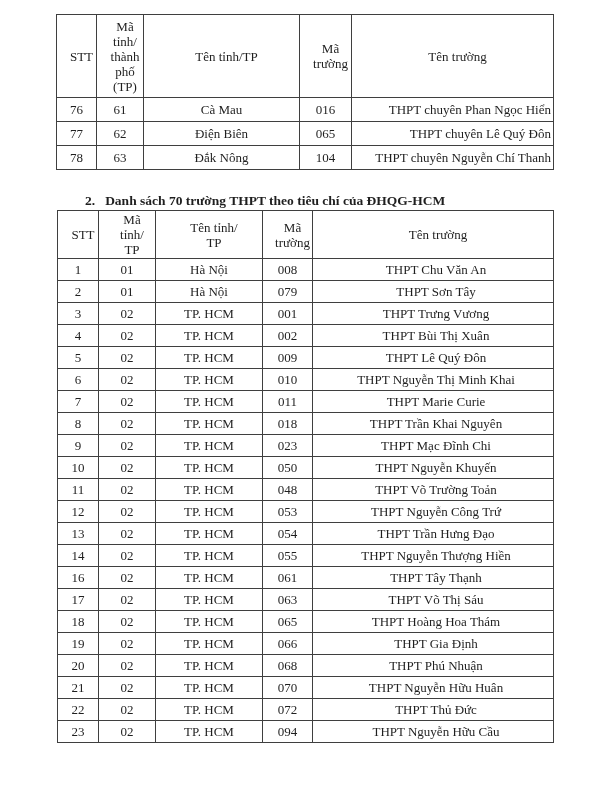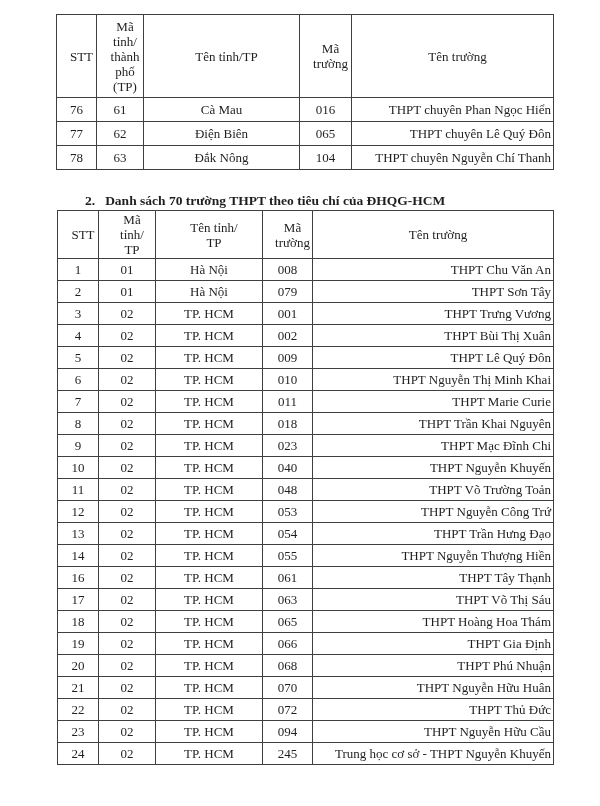--- a/index.html
+++ b/index.html
@@ -46,21 +46,21 @@
     display: flex;
     gap: 10px;
     line-height: 14px;
     white-space: nowrap;
   }
 
   
   #table2 { left: 57px; top: 210px; width: 496px; }
   #table2 thead tr { height: 33px; }
   #table2 tbody tr { height: 22px; }
-  #table2 .col4 { text-align: right; padding-left: 8px; line-height: 16px; }
+  #table2 .col4 { text-align: center; padding-left: 8px; line-height: 16px; }
 </style>
 </head>
 <body>
 
 <table id="table1">
   <colgroup>
     <col style="width:40px">
       <col style="width:47px">
       <col style="width:156px">
       <col style="width:52px">
@@ -191,21 +191,21 @@
         <td class="col0">9</td>
         <td class="col1">02</td>
         <td class="col2">TP. HCM</td>
         <td class="col3">023</td>
         <td class="col4">THPT Mạc Đĩnh Chi</td>
       </tr>
       <tr>
         <td class="col0">10</td>
         <td class="col1">02</td>
         <td class="col2">TP. HCM</td>
-        <td class="col3">040</td>
+        <td class="col3">050</td>
         <td class="col4">THPT Nguyễn Khuyến</td>
       </tr>
       <tr>
         <td class="col0">11</td>
         <td class="col1">02</td>
         <td class="col2">TP. HCM</td>
         <td class="col3">048</td>
         <td class="col4">THPT Võ Trường Toản</td>
       </tr>
       <tr>
@@ -278,21 +278,14 @@
         <td class="col3">072</td>
         <td class="col4">THPT Thủ Đức</td>
       </tr>
       <tr>
         <td class="col0">23</td>
         <td class="col1">02</td>
         <td class="col2">TP. HCM</td>
         <td class="col3">094</td>
         <td class="col4">THPT Nguyễn Hữu Cầu</td>
       </tr>
-      <tr>
-        <td class="col0">24</td>
-        <td class="col1">02</td>
-        <td class="col2">TP. HCM</td>
-        <td class="col3">245</td>
-        <td class="col4">Trung học cơ sở - THPT Nguyễn Khuyến</td>
-      </tr>
     </tbody>
 </table>
 
 </body></html>

